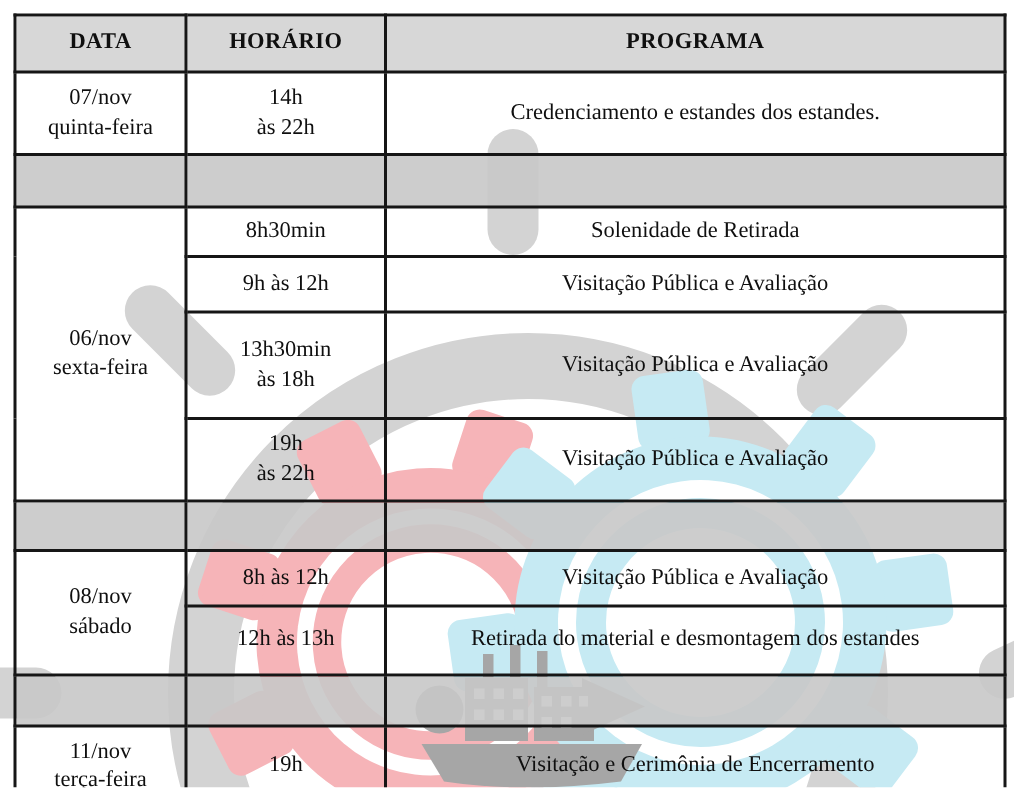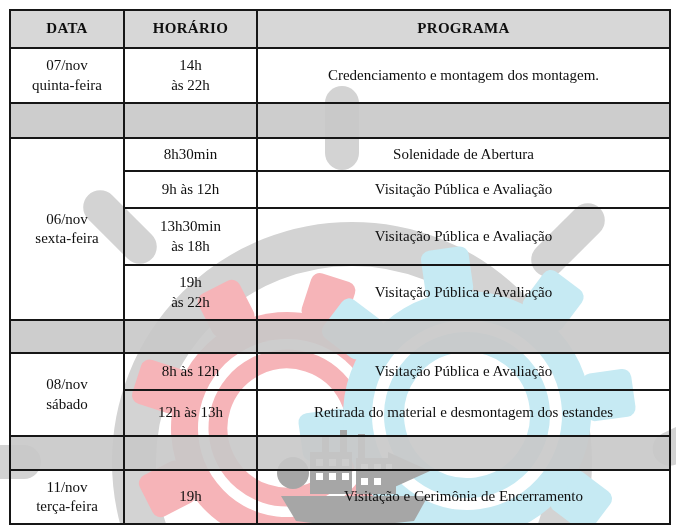--- a/index.html
+++ b/index.html
@@ -102,42 +102,42 @@
 
       <tr style="height:55px">
         <td>
           <div>07/nov</div>
           <div>quinta-feira</div>
         </td>
         <td>
           <div>14h</div>
           <div>às 22h</div>
         </td>
-        <td>Credenciamento e montagem dos montagem.</td>
+        <td>Credenciamento e estandes dos estandes.</td>
       </tr>
 
       <tr class="sep" style="height:35px">
         <td></td>
         <td></td>
         <td></td>
       </tr>
 
       <tr style="height:33px">
         <td rowspan="4">
           <div>06/nov</div>
           <div>sexta-feira</div>
         </td>
         <td>8h30min</td>
-        <td>Solenidade de Abertura</td>
+        <td>Solenidade de Retirada</td>
       </tr>
       <tr style="height:37px">
         <td>9h às 12h</td>
         <td>Visitação Pública e Avaliação</td>
       </tr>
-      <tr style="height:57px">
+      <tr style="height:71px">
         <td>
           <div>13h30min</div>
           <div>às 18h</div>
         </td>
         <td>Visitação Pública e Avaliação</td>
       </tr>
       <tr style="height:55px">
         <td>
           <div>19h</div>
           <div>às 22h</div>

